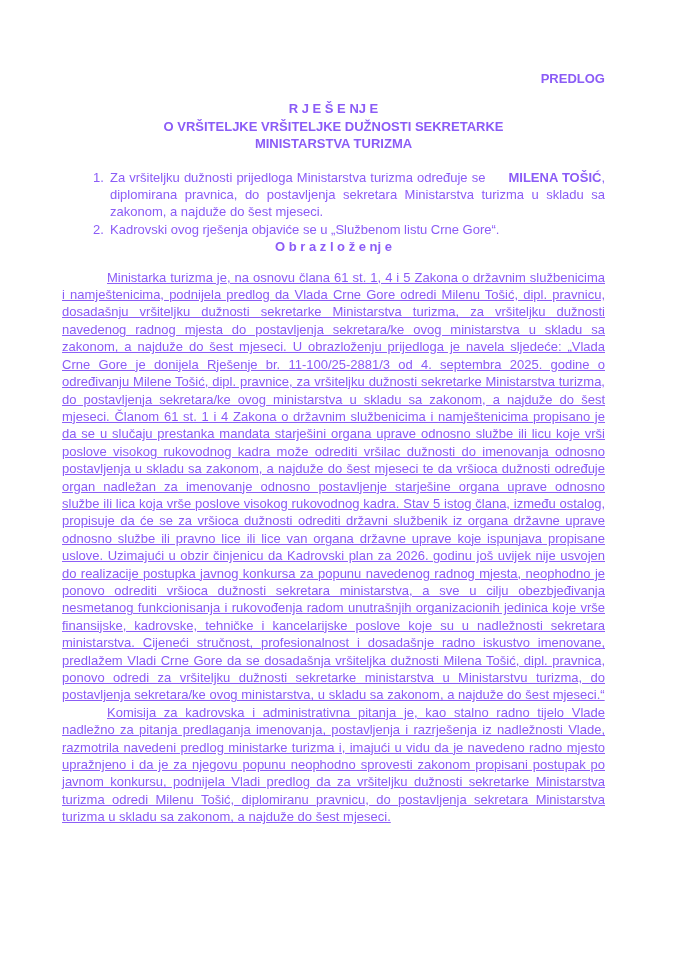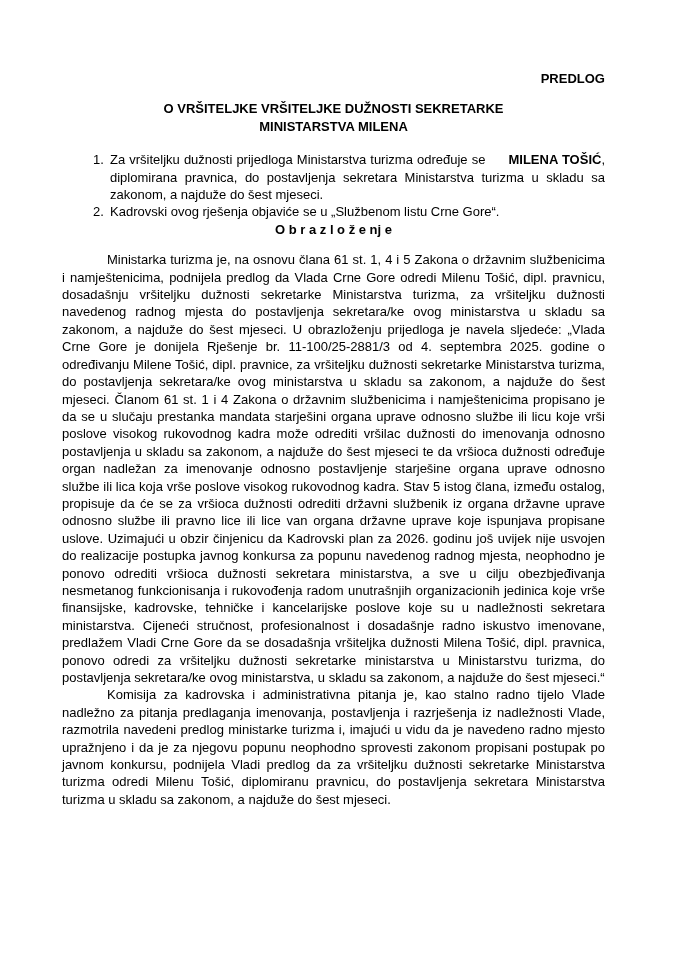--- a/index.html
+++ b/index.html
@@ -15,21 +15,21 @@
     overflow: hidden;
     font-family: "Liberation Sans", sans-serif;
   }
   .content {
     position: absolute;
     left: 62px;
     top: 70px;
     width: 543px;
     font-size: 13px;
     line-height: 17.4px;
-    color: #000000;
+    color: #8b5cf6;
     text-align: justify;
   }
   p { margin: 0; }
   .predlog {
     text-align: right;
     font-weight: 700;
   }
   .intro {
     text-indent: 31px;
     text-align: justify;
@@ -56,38 +56,40 @@
     flex: 1;
     text-align: justify;
   }
   .explanation-heading {
     text-align: center;
     font-weight: 700;
   }
   .body-para {
     text-indent: 45px;
     text-align: justify;
+    text-decoration: underline;
   }
   .body-para.first {
     margin-top: 13px;
   }
   b { font-weight: 700; padding-left: 19px; }
 </style>
 </head>
 <body>
 
 <div class="page">
   <div class="content">
 
     <p class="predlog">PREDLOG</p>
 
 
     <div class="title-block">
+      <p>R J E Š E NJ E</p>
       <p>O VRŠITELJKE VRŠITELJKE DUŽNOSTI SEKRETARKE</p>
-      <p>MINISTARSTVA MILENA</p>
+      <p>MINISTARSTVA TURIZMA</p>
     </div>
 
     <ol class="items">
       <li>
         <span class="item-number">1.</span>
         <div class="item-text">
           <span>Za vršiteljku dužnosti prijedloga Ministarstva turizma određuje se </span><b>MILENA TOŠIĆ</b><span>, diplomirana pravnica, do postavljenja sekretara Ministarstva turizma u skladu sa zakonom, a najduže do šest mjeseci.</span>
         </div>
       </li>
       <li>

